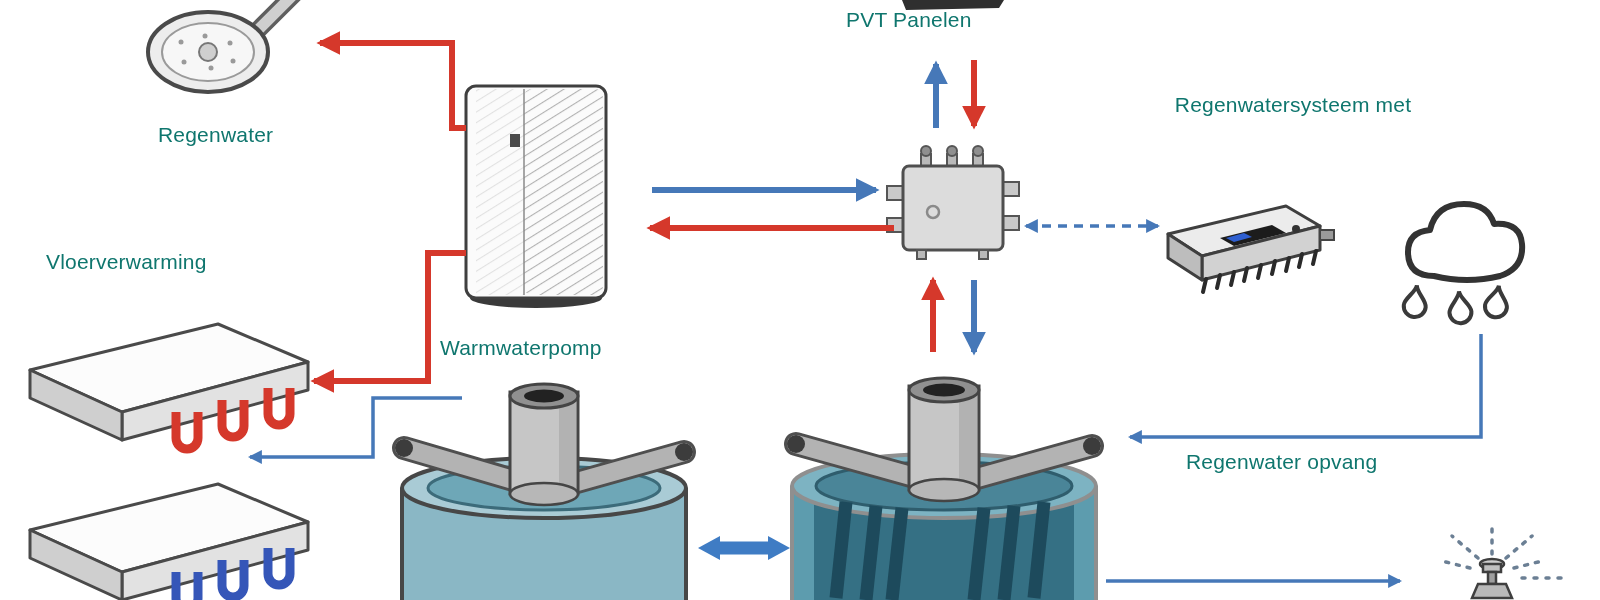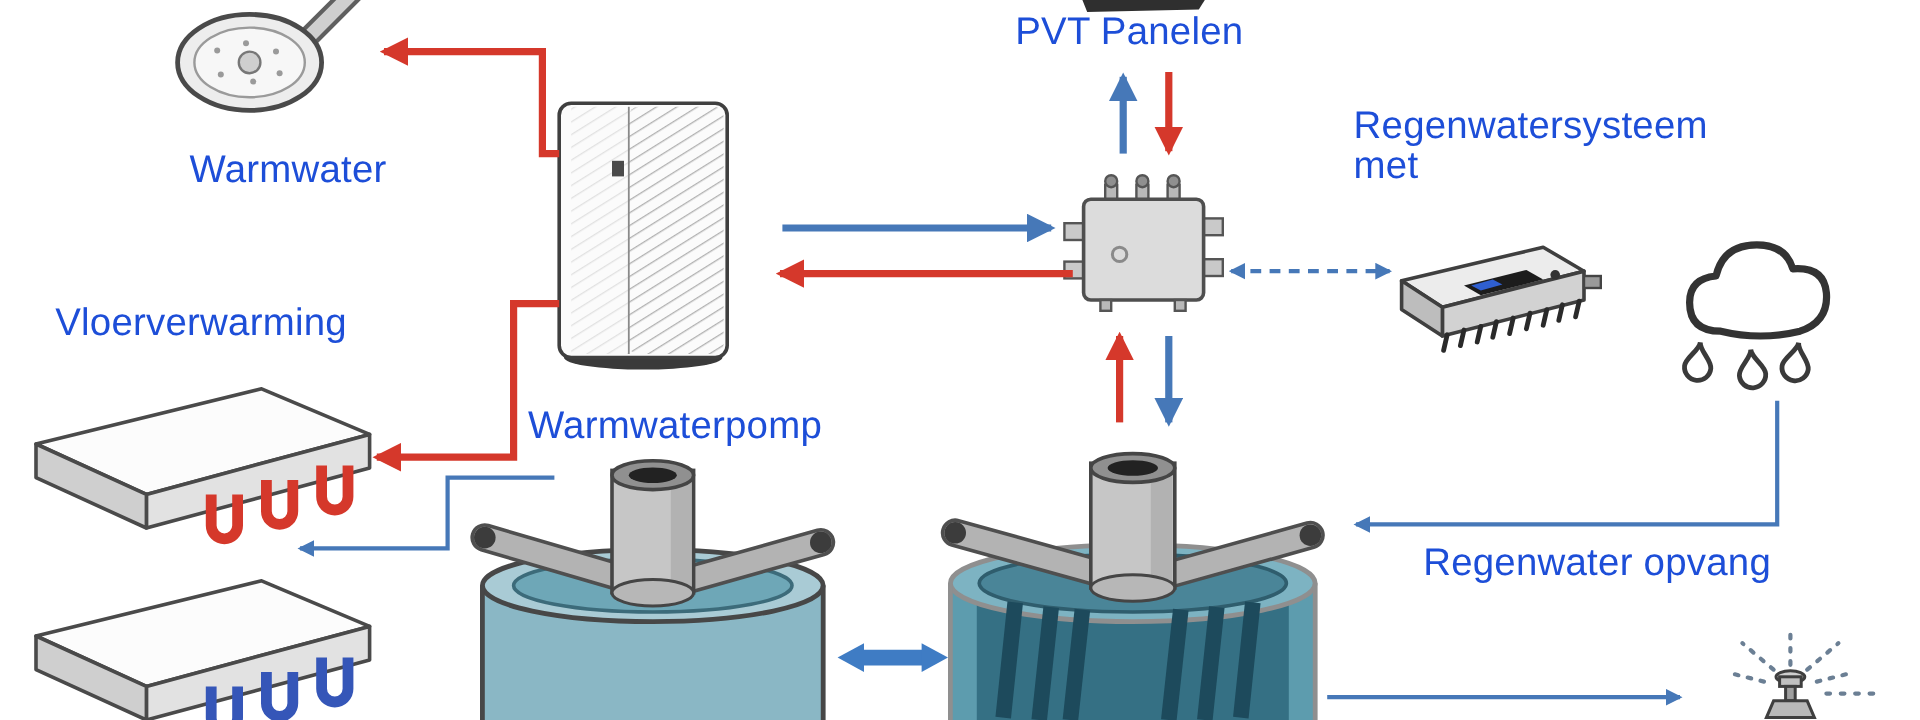--- a/index.html
+++ b/index.html
@@ -6,26 +6,26 @@
     .stage{
       position:relative;
       width:1600px;height:600px;
       background:#ffffff;
       overflow:hidden;
       font-family:"Liberation Sans", sans-serif;
     }
     .stage svg{position:absolute;left:0;top:0;}
     .label{
       position:absolute;
-      font-size:32px;
-      color:#1d4ed8;
+      font-size:21px;
+      color:#0f766e;
       white-space:nowrap;
       letter-spacing:.2px;
     }
-    .label-center{white-space:normal;line-height:33px;}
+    .label-center{text-align:center;white-space:normal;line-height:33px;}
   </style>
 </head>
 <body>
 
 <div class="stage">
 
   <svg width="1600" height="600" viewBox="0 0 1600 600">
     <defs>
       <marker id="ah-red" viewBox="0 0 4 4" refX="3.4" refY="2" markerWidth="4" markerHeight="4" orient="auto">
         <path d="M0,0 L4,2 L0,4 Z" fill="#d5382b"></path>
@@ -199,21 +199,21 @@
     <path d="M1026,226 L1158,226" fill="none" stroke="#4678b8" stroke-width="3.5" stroke-dasharray="9 7" marker-end="url(#ah-blue)" marker-start="url(#ah-blue-start)"></path>
     <path d="M1481,334 L1481,437 L1130,437" fill="none" stroke="#4678b8" stroke-width="3.5" marker-end="url(#ah-blue)"></path>
     <path d="M1106,581 L1400,581" fill="none" stroke="#4678b8" stroke-width="3.5" marker-end="url(#ah-blue)"></path>
     <g>
       <line x1="716" y1="548" x2="772" y2="548" stroke="#3f7cc4" stroke-width="13"></line>
       <polygon points="698,548 720,536 720,560" fill="#3f7cc4"></polygon>
       <polygon points="790,548 768,536 768,560" fill="#3f7cc4"></polygon>
     </g>
   </svg>
 
-  <div class="label" style="left:158px;top:123px">Warmwater</div>
+  <div class="label" style="left:158px;top:123px">Regenwater</div>
   <div class="label" style="left:440px;top:336px">Warmwaterpomp</div>
   <div class="label" style="left:46px;top:250px">Vloerverwarming</div>
   <div class="label" style="left:846px;top:8px">PVT Panelen</div>
   <div class="label label-center" style="left:1128px;top:88px;width:330px">
     <div>Regenwatersysteem met</div>
   </div>
   <div class="label" style="left:1186px;top:450px">Regenwater opvang</div>
 
 </div>
 

